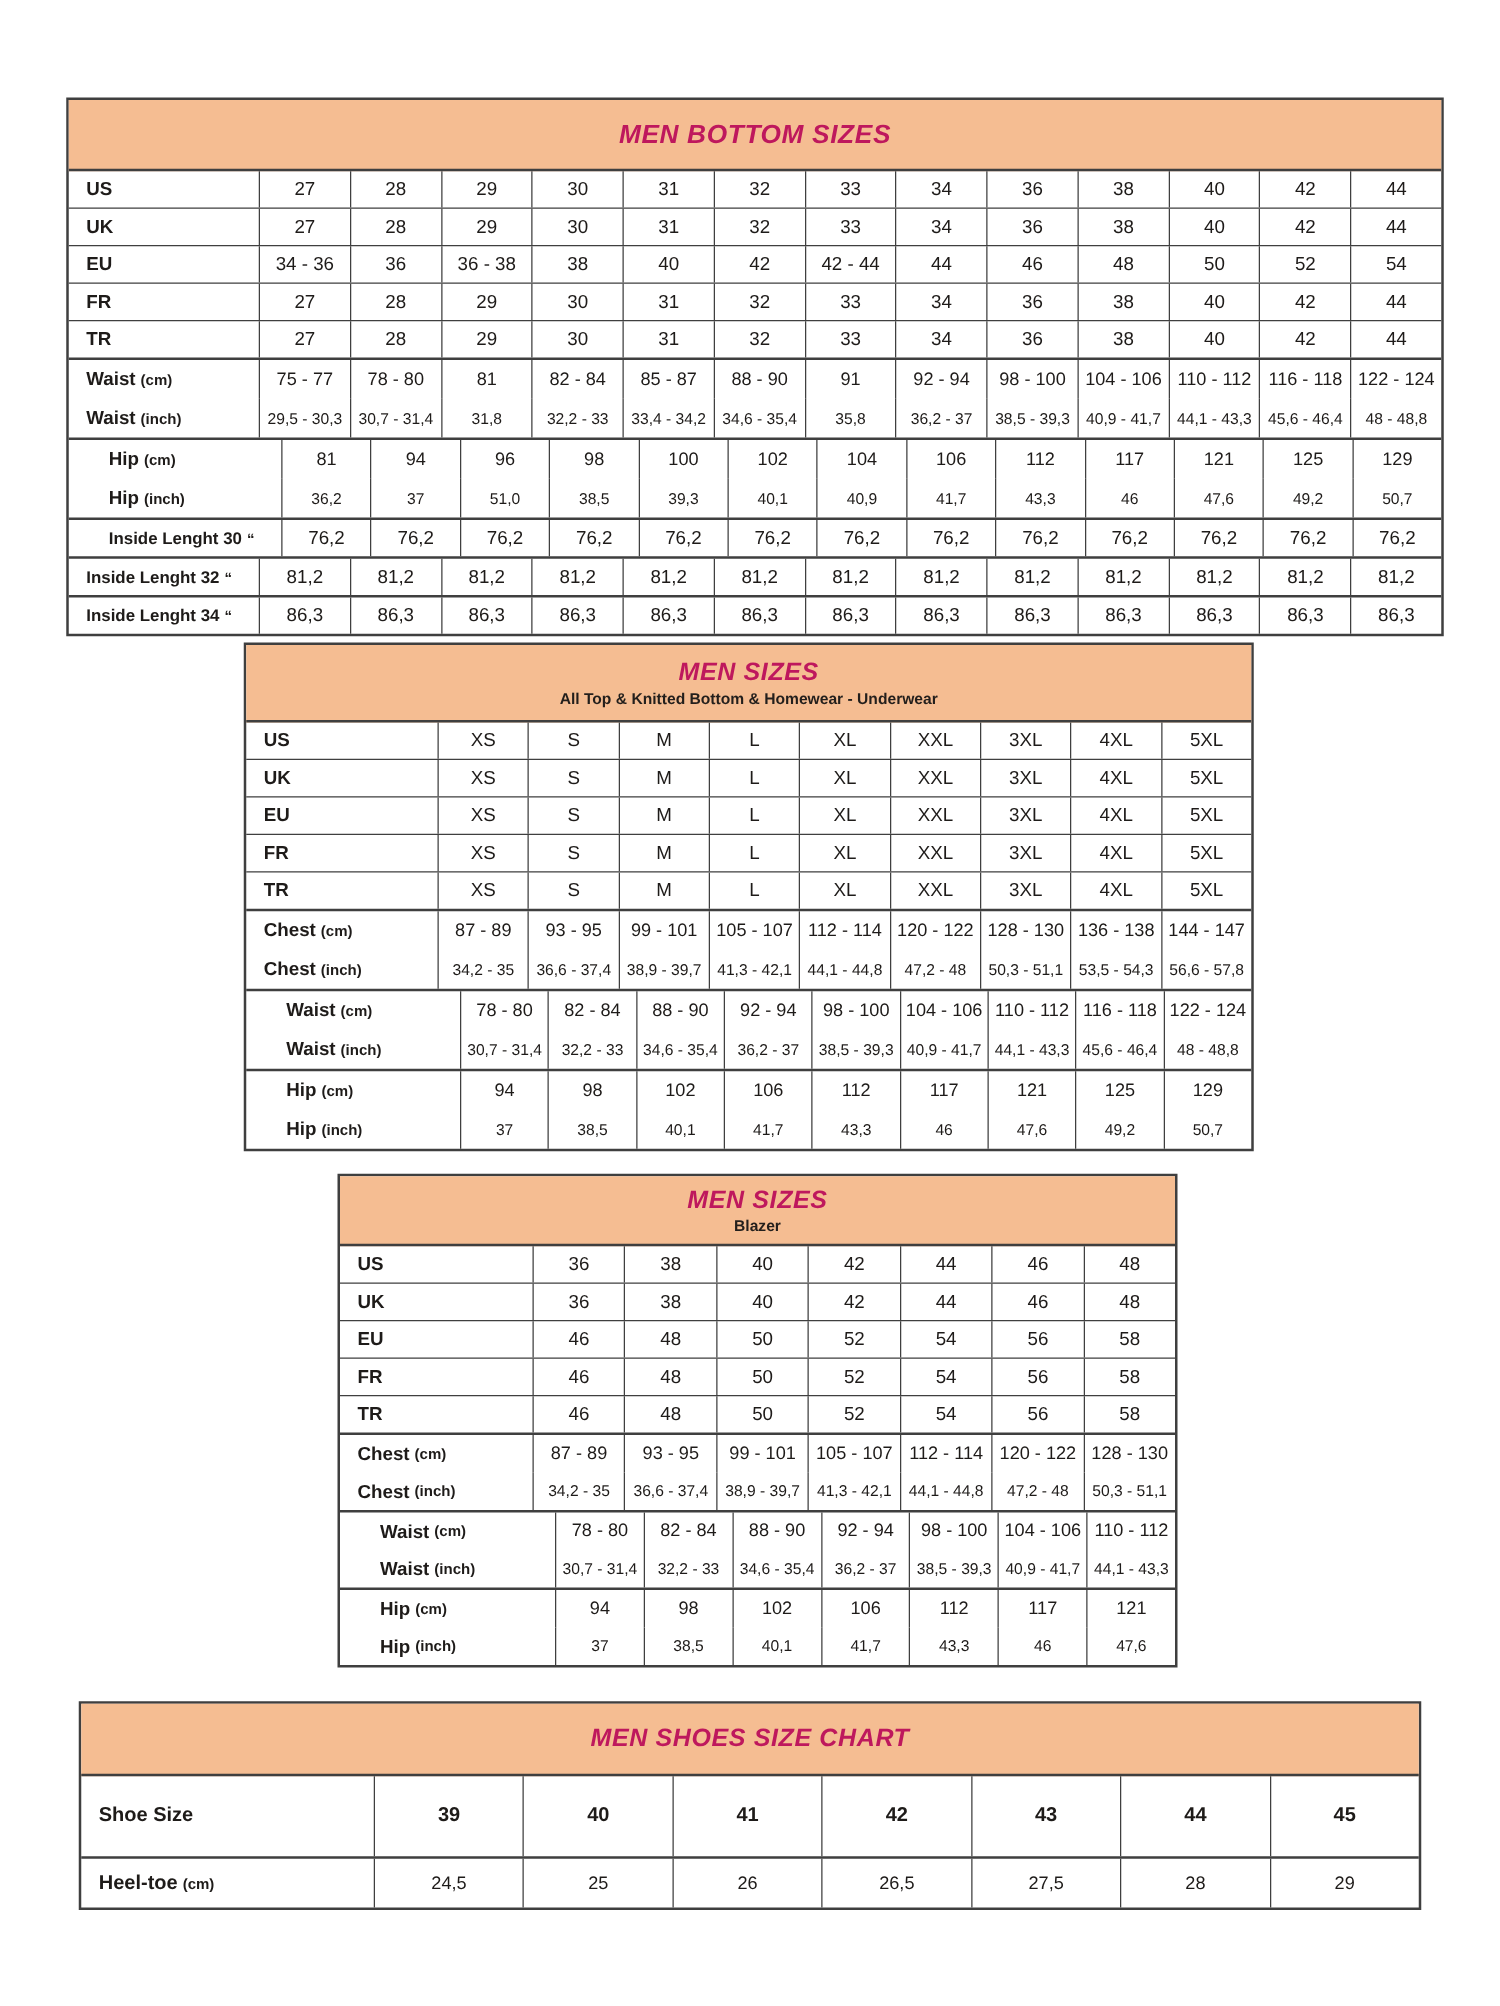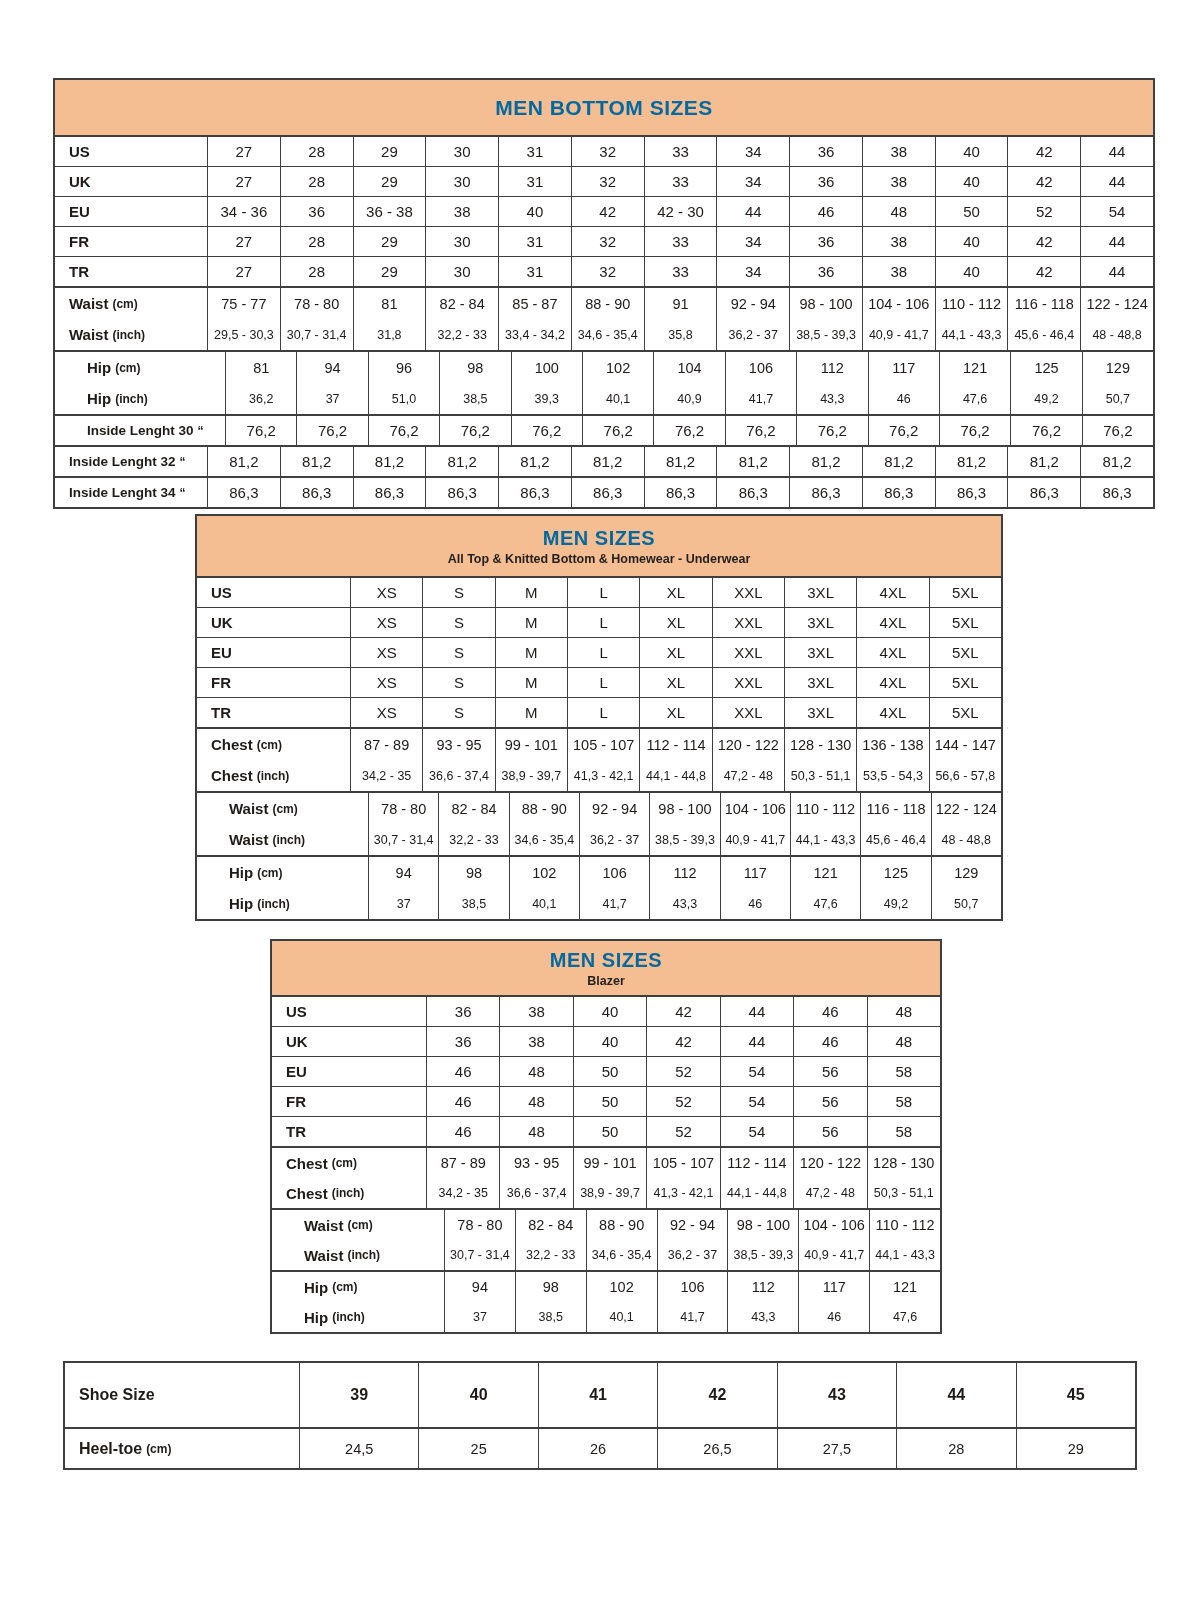--- a/index.html
+++ b/index.html
@@ -8,21 +8,21 @@
     --text:#1e1b19;
   }
   html,body{margin:0;padding:0;background:#fff;}
   body{font-family:"Liberation Sans","DejaVu Sans",sans-serif;color:var(--text);}
   .page{position:relative;width:1200px;height:1605px;background:#ffffff;overflow:hidden;}
 
   .size-table{position:absolute;box-sizing:border-box;border:2px solid var(--bc);background:#fff;}
   .thead{box-sizing:border-box;height:var(--headh);background:var(--header-bg);
          border-bottom:2px solid var(--bc);display:flex;flex-direction:column;
          align-items:center;justify-content:center;}
-  .ttitle{font-weight:700;font-size:21px;letter-spacing:.5px;color:#0369a1;}
+  .ttitle{font-weight:700;font-size:21px;letter-spacing:.5px;color:#be185d;font-style:italic;}
   .tsubtitle{font-weight:700;font-size:12.5px;margin-top:2px;color:#231f1c;}
   .tsubtitle:empty{display:none;}
 
   .grp{border-top:1px solid var(--bc);}
   .grp:first-child{border-top:0;}
   .grp.dual{border-top-width:2px;}
   .grp.dual + .grp{border-top-width:2px;padding-left:18px;}
 
   .row{display:flex;height:var(--rowh);}
   .grp.dual .row{height:var(--dualh);}
@@ -113,21 +113,21 @@
           <div class="row">
             <div class="cell label">
               <span class="lab-main">EU</span>
             </div>
             <div class="cell val">34 - 36</div>
             <div class="cell val">36</div>
             <div class="cell val">36 - 38</div>
             <div class="cell val">38</div>
             <div class="cell val">40</div>
             <div class="cell val">42</div>
-            <div class="cell val">42 - 30</div>
+            <div class="cell val">42 - 44</div>
             <div class="cell val">44</div>
             <div class="cell val">46</div>
             <div class="cell val">48</div>
             <div class="cell val">50</div>
             <div class="cell val">52</div>
             <div class="cell val">54</div>
           </div>
         </div>
         <div class="grp">
           <div class="row">
@@ -657,20 +657,24 @@
             <div class="cell val">41,7</div>
             <div class="cell val">43,3</div>
             <div class="cell val">46</div>
             <div class="cell val">47,6</div>
           </div>
         </div>
       </div>
   </section>
 
   <section class="size-table t3">
+    <header class="thead">
+      <div class="ttitle">MEN SHOES SIZE CHART</div>
+
+    </header>
     <div class="tbody">
         <div class="grp">
           <div class="row">
             <div class="cell label">
               <span class="lab-main">Shoe Size</span>
             </div>
             <div class="cell val">39</div>
             <div class="cell val">40</div>
             <div class="cell val">41</div>
             <div class="cell val">42</div>

